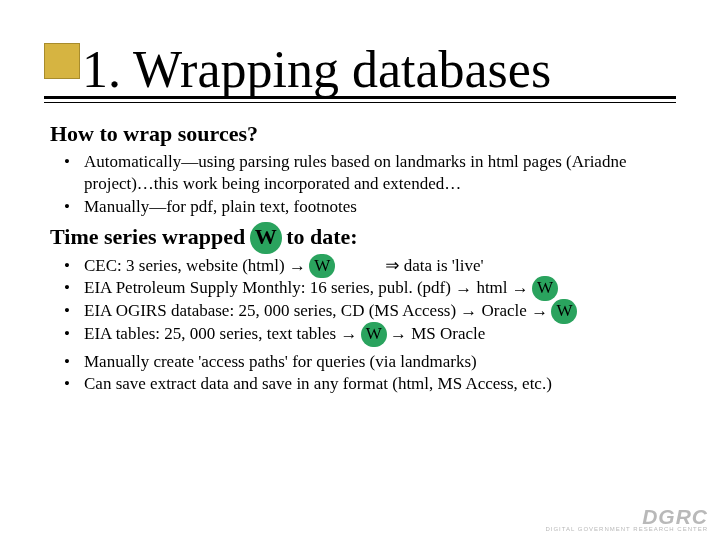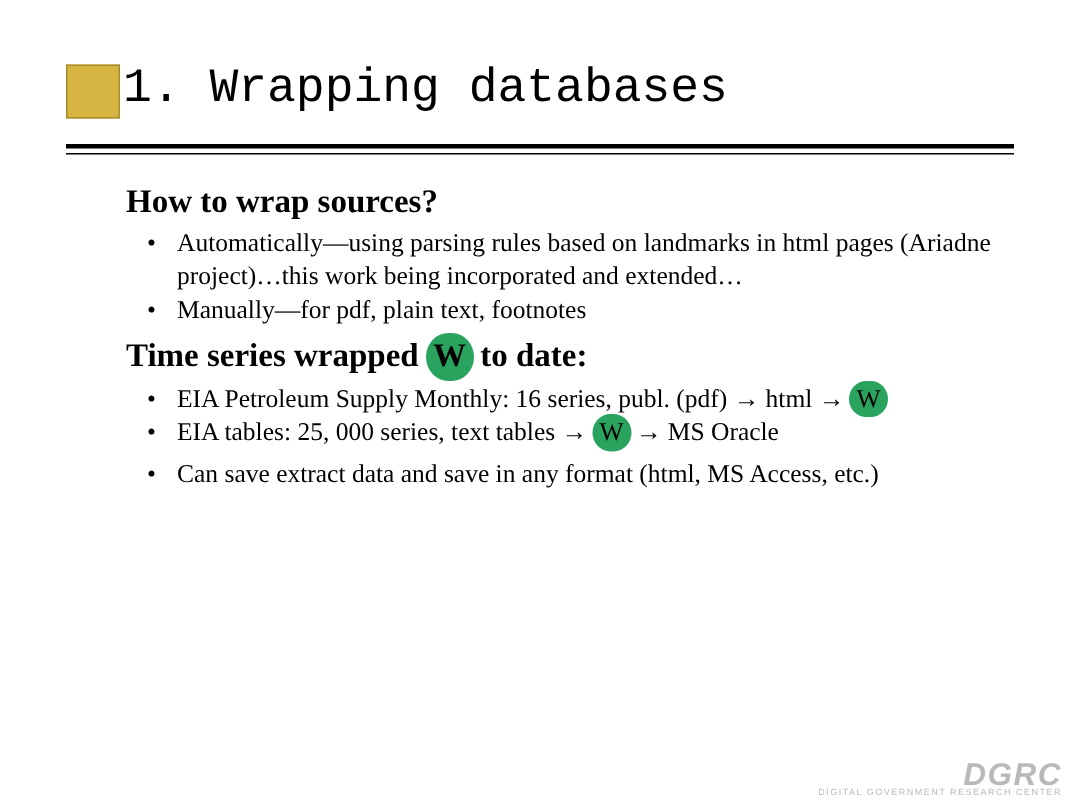--- a/index.html
+++ b/index.html
@@ -14,40 +14,38 @@
   .gold-box{
     position:absolute;
     left:44px;top:43px;
     width:34px;height:34px;
     background:#d6b441;
     border:1px solid #a88c2c;
   }
   .title{
     position:absolute;
     left:82px;top:40px;
-    font-size:32px;
+    font-size:52px;
     letter-spacing:0px;
-    font-family:Liberation Mono, monospace;
   }
   .rule{
     position:absolute;
     left:44px;top:96px;
     width:632px;
     border-top:3px solid #000;
     border-bottom:1px solid #000;
     height:3px;
     box-sizing:content-box;
   }
   .content{
     position:absolute;
     left:50px;top:116px;
     width:632px;
     font-size:17px;
     line-height:1.28;
-    margin-left:34px;
   }
   .sec{
     font-size:22px;
     font-weight:bold;
     margin:4px 0 3px 0;
   }
   ul.b{
     list-style:none;
     margin:0 0 6px 0;
     padding:0 0 0 34px;
@@ -111,25 +109,28 @@
   <ul class="b">
     <li>Automatically—using parsing rules based on landmarks in html pages (Ariadne project)…this work being incorporated and extended…</li>
     <li>Manually—for pdf, plain text, footnotes</li>
   </ul>
 
   <div class="sec">
     <span>Time series wrapped</span>
     <span class="bap">W</span><span> to date:</span>
   </div>
   <ul class="b">
+    <li><span>CEC: 3 series, website (html)  </span><span class="arr">→</span> <span class="bap">W</span><span style="white-space:pre">            </span><span class="darr">⇒</span><span> data is 'live'</span></li>
     <li><span>EIA Petroleum Supply Monthly: 16 series, publ. (pdf)  </span><span class="arr">→</span><span> html </span><span class="arr">→</span> <span class="bap">W</span></li>
+    <li><span>EIA OGIRS database: 25, 000 series, CD (MS Access)  </span><span class="arr">→</span><span> Oracle  </span><span class="arr">→</span> <span class="bap">W</span></li>
     <li><span>EIA tables: 25, 000 series, text tables  </span><span class="arr">→</span> <span class="bap">W</span><span style="white-space:pre"> </span><span class="arr">→</span><span> MS Oracle</span></li>
   </ul>
 
   <ul class="b">
+    <li>Manually create 'access paths' for queries (via landmarks)</li>
     <li>Can save extract data and save in any format (html, MS Access, etc.)</li>
   </ul>
 
 </div>
 
 <div class="logo">
   <div class="m">DGRC</div>
   <div class="s">DIGITAL GOVERNMENT RESEARCH CENTER</div>
 </div>
 

